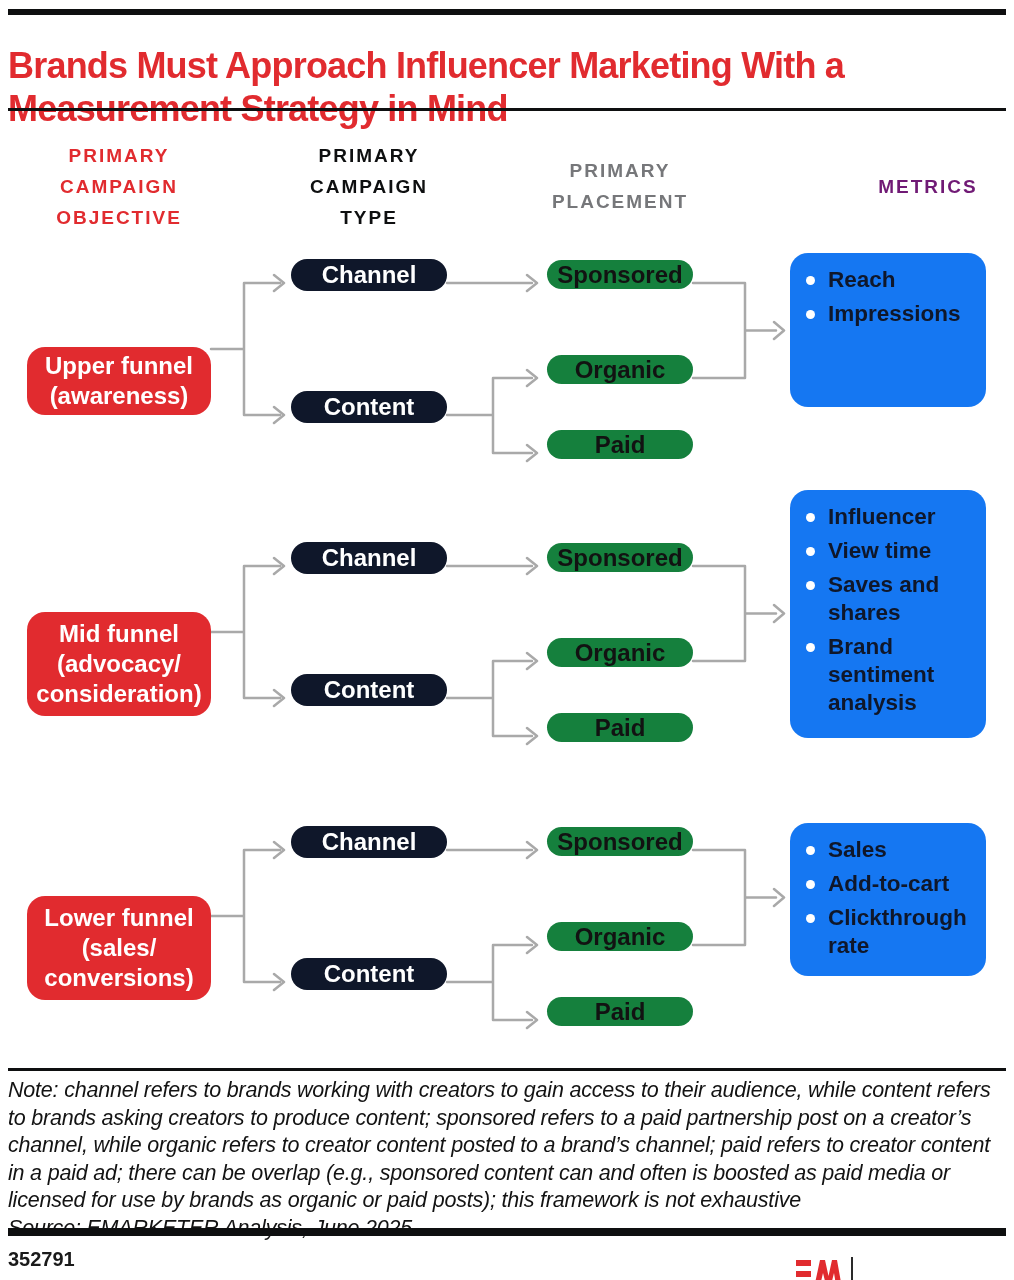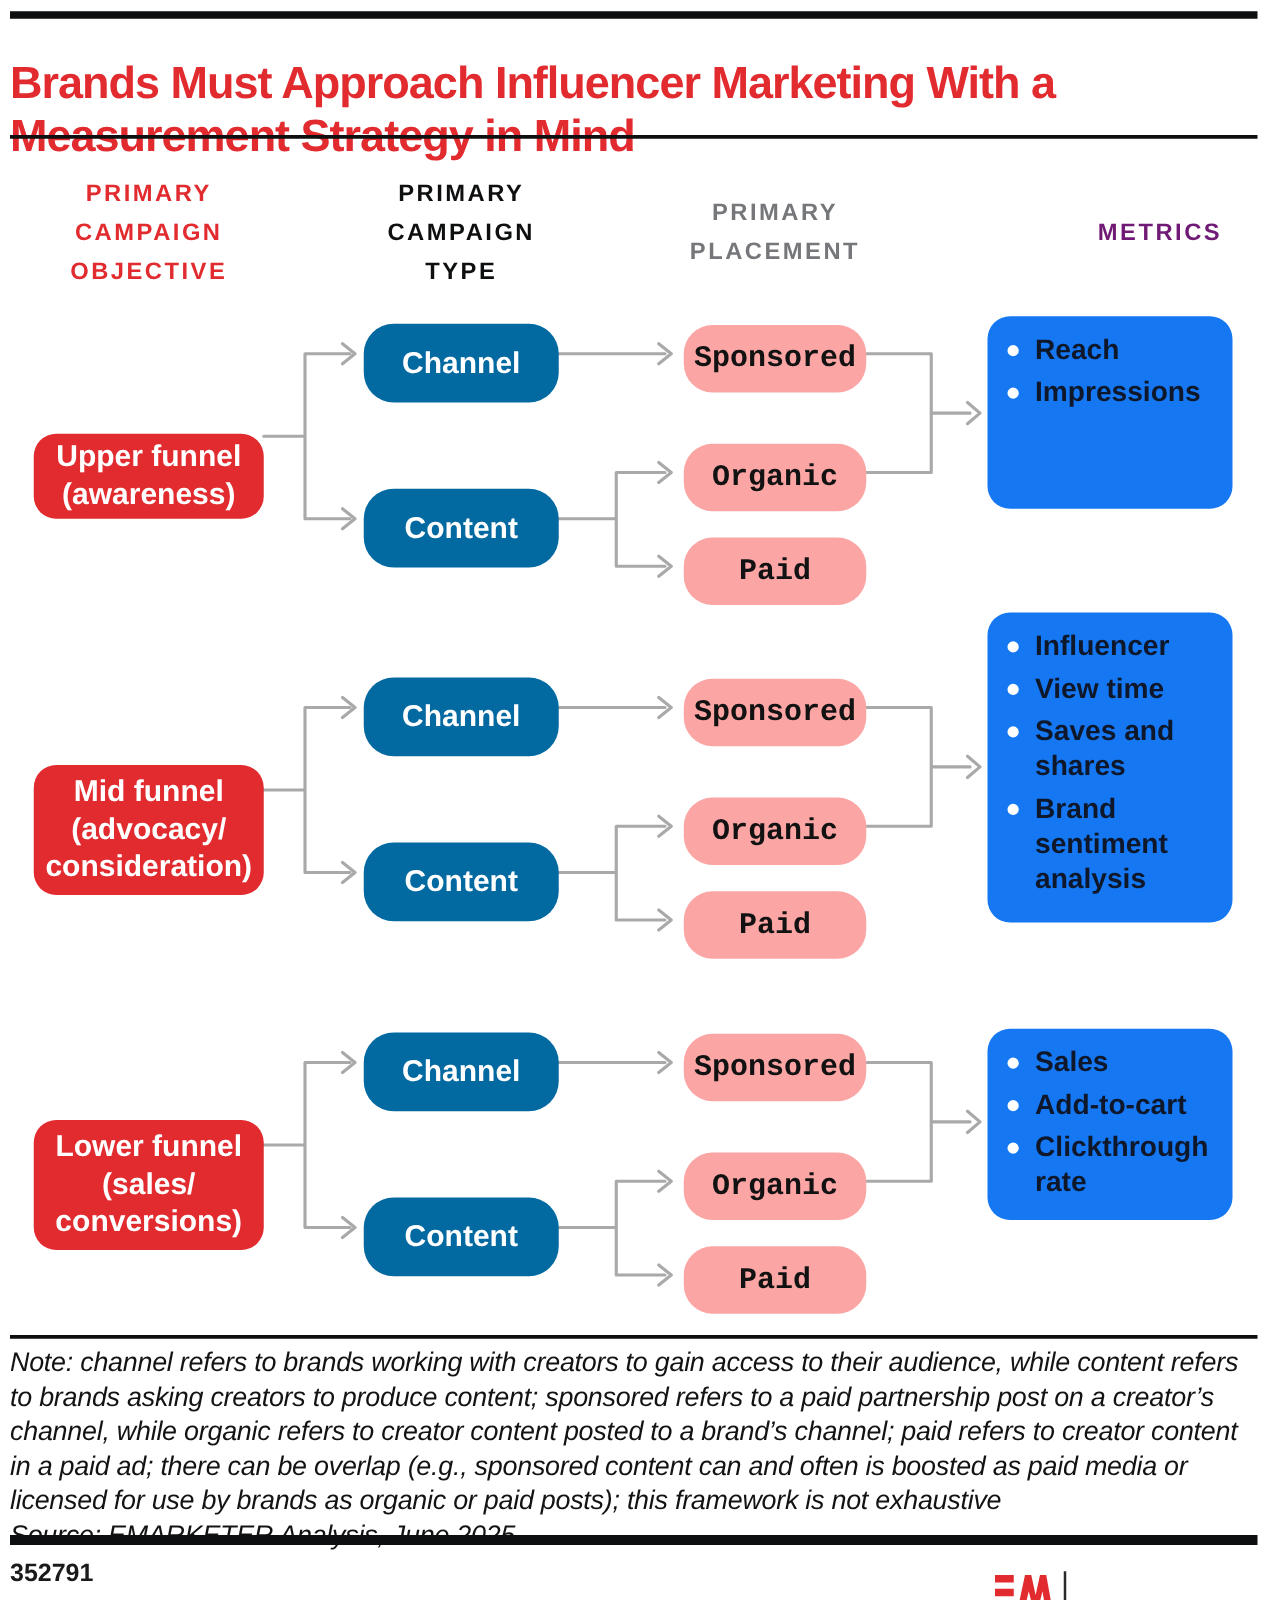--- a/index.html
+++ b/index.html
@@ -26,22 +26,22 @@
 
   
   .row{position:absolute;left:0;width:1014px;height:220px;}
   .objective-box{position:absolute;left:27px;width:184px;background:#e12b2f;color:#fff;
                  border-radius:18px;display:flex;align-items:center;justify-content:center;
                  font-size:24px;font-weight:bold;line-height:30px;text-align:center;white-space:pre-line;margin-top:32px;}
   .objective-box.h68{top:56px;height:68px;}
   .objective-box.h104{top:38px;height:104px;}
   .pill{position:absolute;display:flex;align-items:center;justify-content:center;
         font-weight:bold;font-size:24px;}
-  .pill.black{left:291px;width:156px;height:63px;border-radius:24px;background:#0369a1;color:#fff;}
-  .pill.gray{left:547px;width:146px;height:54px;border-radius:23px;background:#fca5a5;color:#121212;font-family:Liberation Mono, monospace;}
+  .pill.black{left:291px;width:156px;height:32px;border-radius:24px;background:#0f172a;color:#fff;}
+  .pill.gray{left:547px;width:146px;height:29px;border-radius:23px;background:#15803d;color:#121212;}
   .metrics-box{position:absolute;left:790px;width:196px;background:#1577f2;border-radius:18px;
                box-sizing:border-box;padding:13px 8px 10px 14px;}
   .metrics-box ul{margin:0;padding:0;list-style:none;}
   .metrics-box li{position:relative;color:#0f172a;font-size:22.5px;font-weight:bold;
                   line-height:28px;padding-left:24px;margin-bottom:6px;}
   .metrics-box li::before{content:"";position:absolute;left:2px;top:10px;width:9px;height:9px;
                           border-radius:50%;background:#fff;}
 
   
   .note-rule{position:absolute;left:8px;top:1068px;width:998px;height:3px;background:#0e0f10;}

